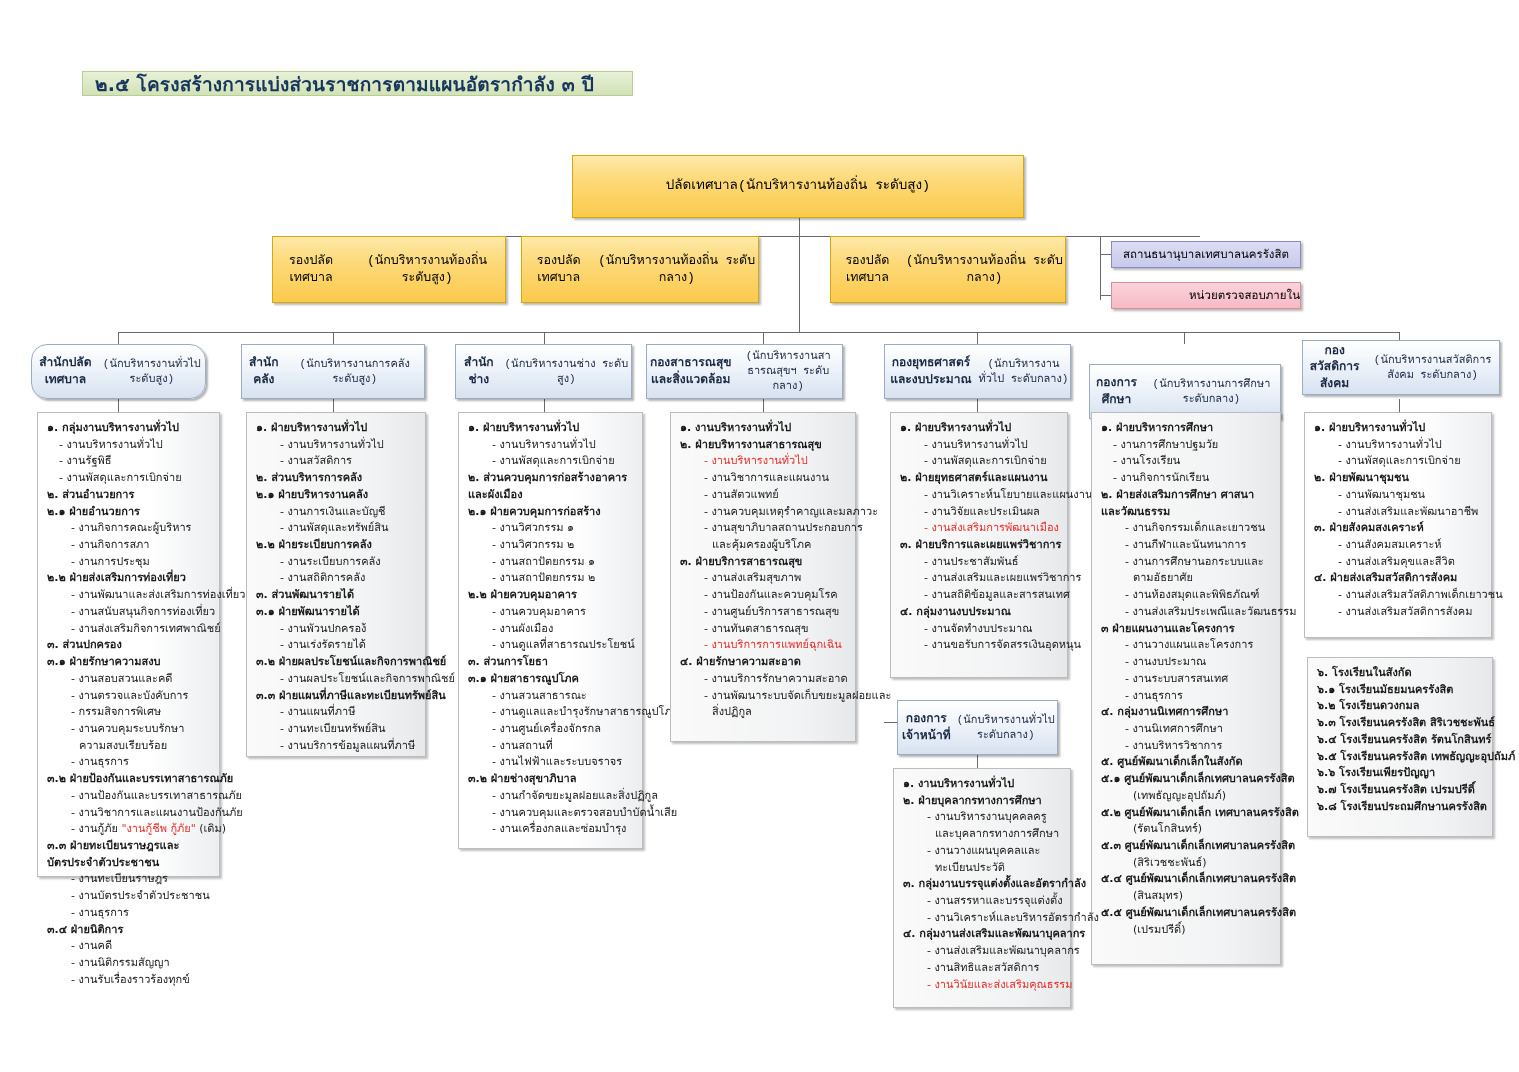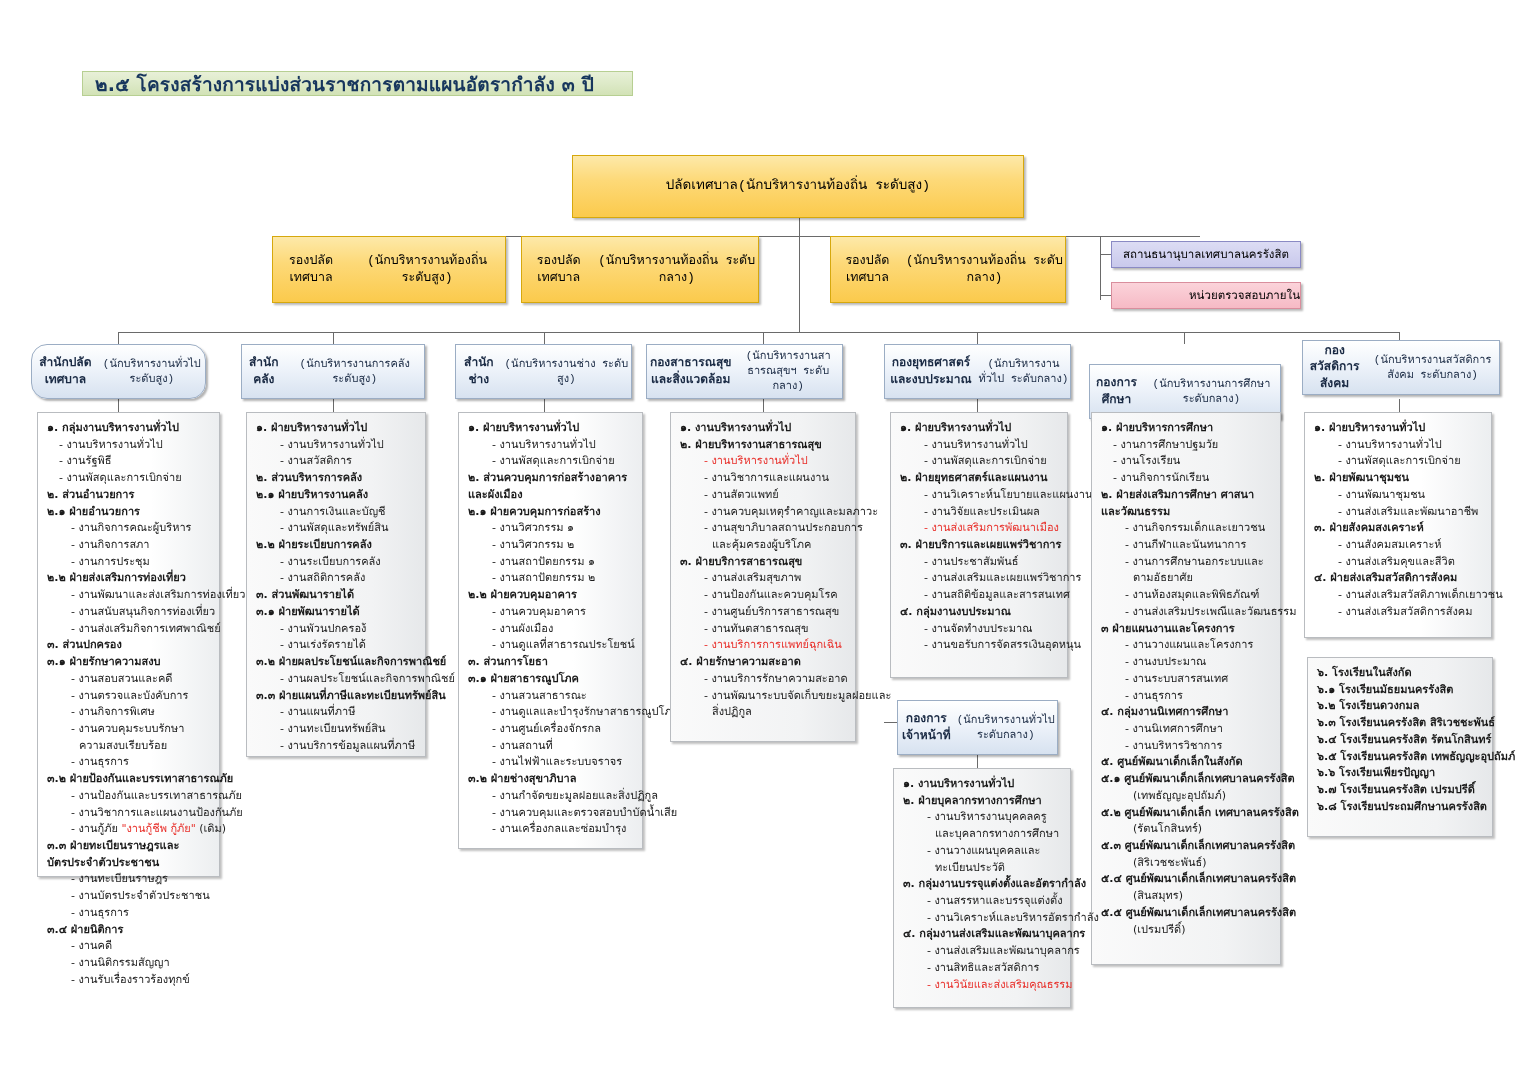--- a/index.html
+++ b/index.html
@@ -213,21 +213,21 @@
       <div class="ln lvl2">- งานกิจการสภา</div>
       <div class="ln lvl2">- งานการประชุม</div>
       <div class="ln lvl0">๒.๒ ฝ่ายส่งเสริมการท่องเที่ยว</div>
       <div class="ln lvl2">- งานพัฒนาและส่งเสริมการท่องเที่ยว</div>
       <div class="ln lvl2">- งานสนับสนุนกิจการท่องเที่ยว</div>
       <div class="ln lvl2">- งานส่งเสริมกิจการเทศพาณิชย์</div>
       <div class="ln lvl0">๓. ส่วนปกครอง</div>
       <div class="ln lvl0">๓.๑ ฝ่ายรักษาความสงบ</div>
       <div class="ln lvl2">- งานสอบสวนและคดี</div>
       <div class="ln lvl2">- งานตรวจและบังคับการ</div>
-      <div class="ln lvl2">- งานกิจการพิเศษ</div>
+      <div class="ln lvl2">- กรรมสิจการพิเศษ</div>
       <div class="ln lvl2">- งานควบคุมระบบรักษา</div>
       <div class="ln lvl3">ความสงบเรียบร้อย</div>
       <div class="ln lvl2">- งานธุรการ</div>
       <div class="ln lvl0">๓.๒ ฝ่ายป้องกันและบรรเทาสาธารณภัย</div>
       <div class="ln lvl2">- งานป้องกันและบรรเทาสาธารณภัย</div>
       <div class="ln lvl2">- งานวิชาการและแผนงานป้องกันภัย</div>
       <div class="ln lvl2"><span>- งานกู้ภัย </span><span class="red">"งานกู้ชีพ กู้ภัย"</span><span> (เดิม)</span></div>
       <div class="ln lvl0">๓.๓ ฝ่ายทะเบียนราษฎรและ</div>
       <div class="ln lvl0">บัตรประจำตัวประชาชน</div>
       <div class="ln lvl2">- งานทะเบียนราษฎร</div>

